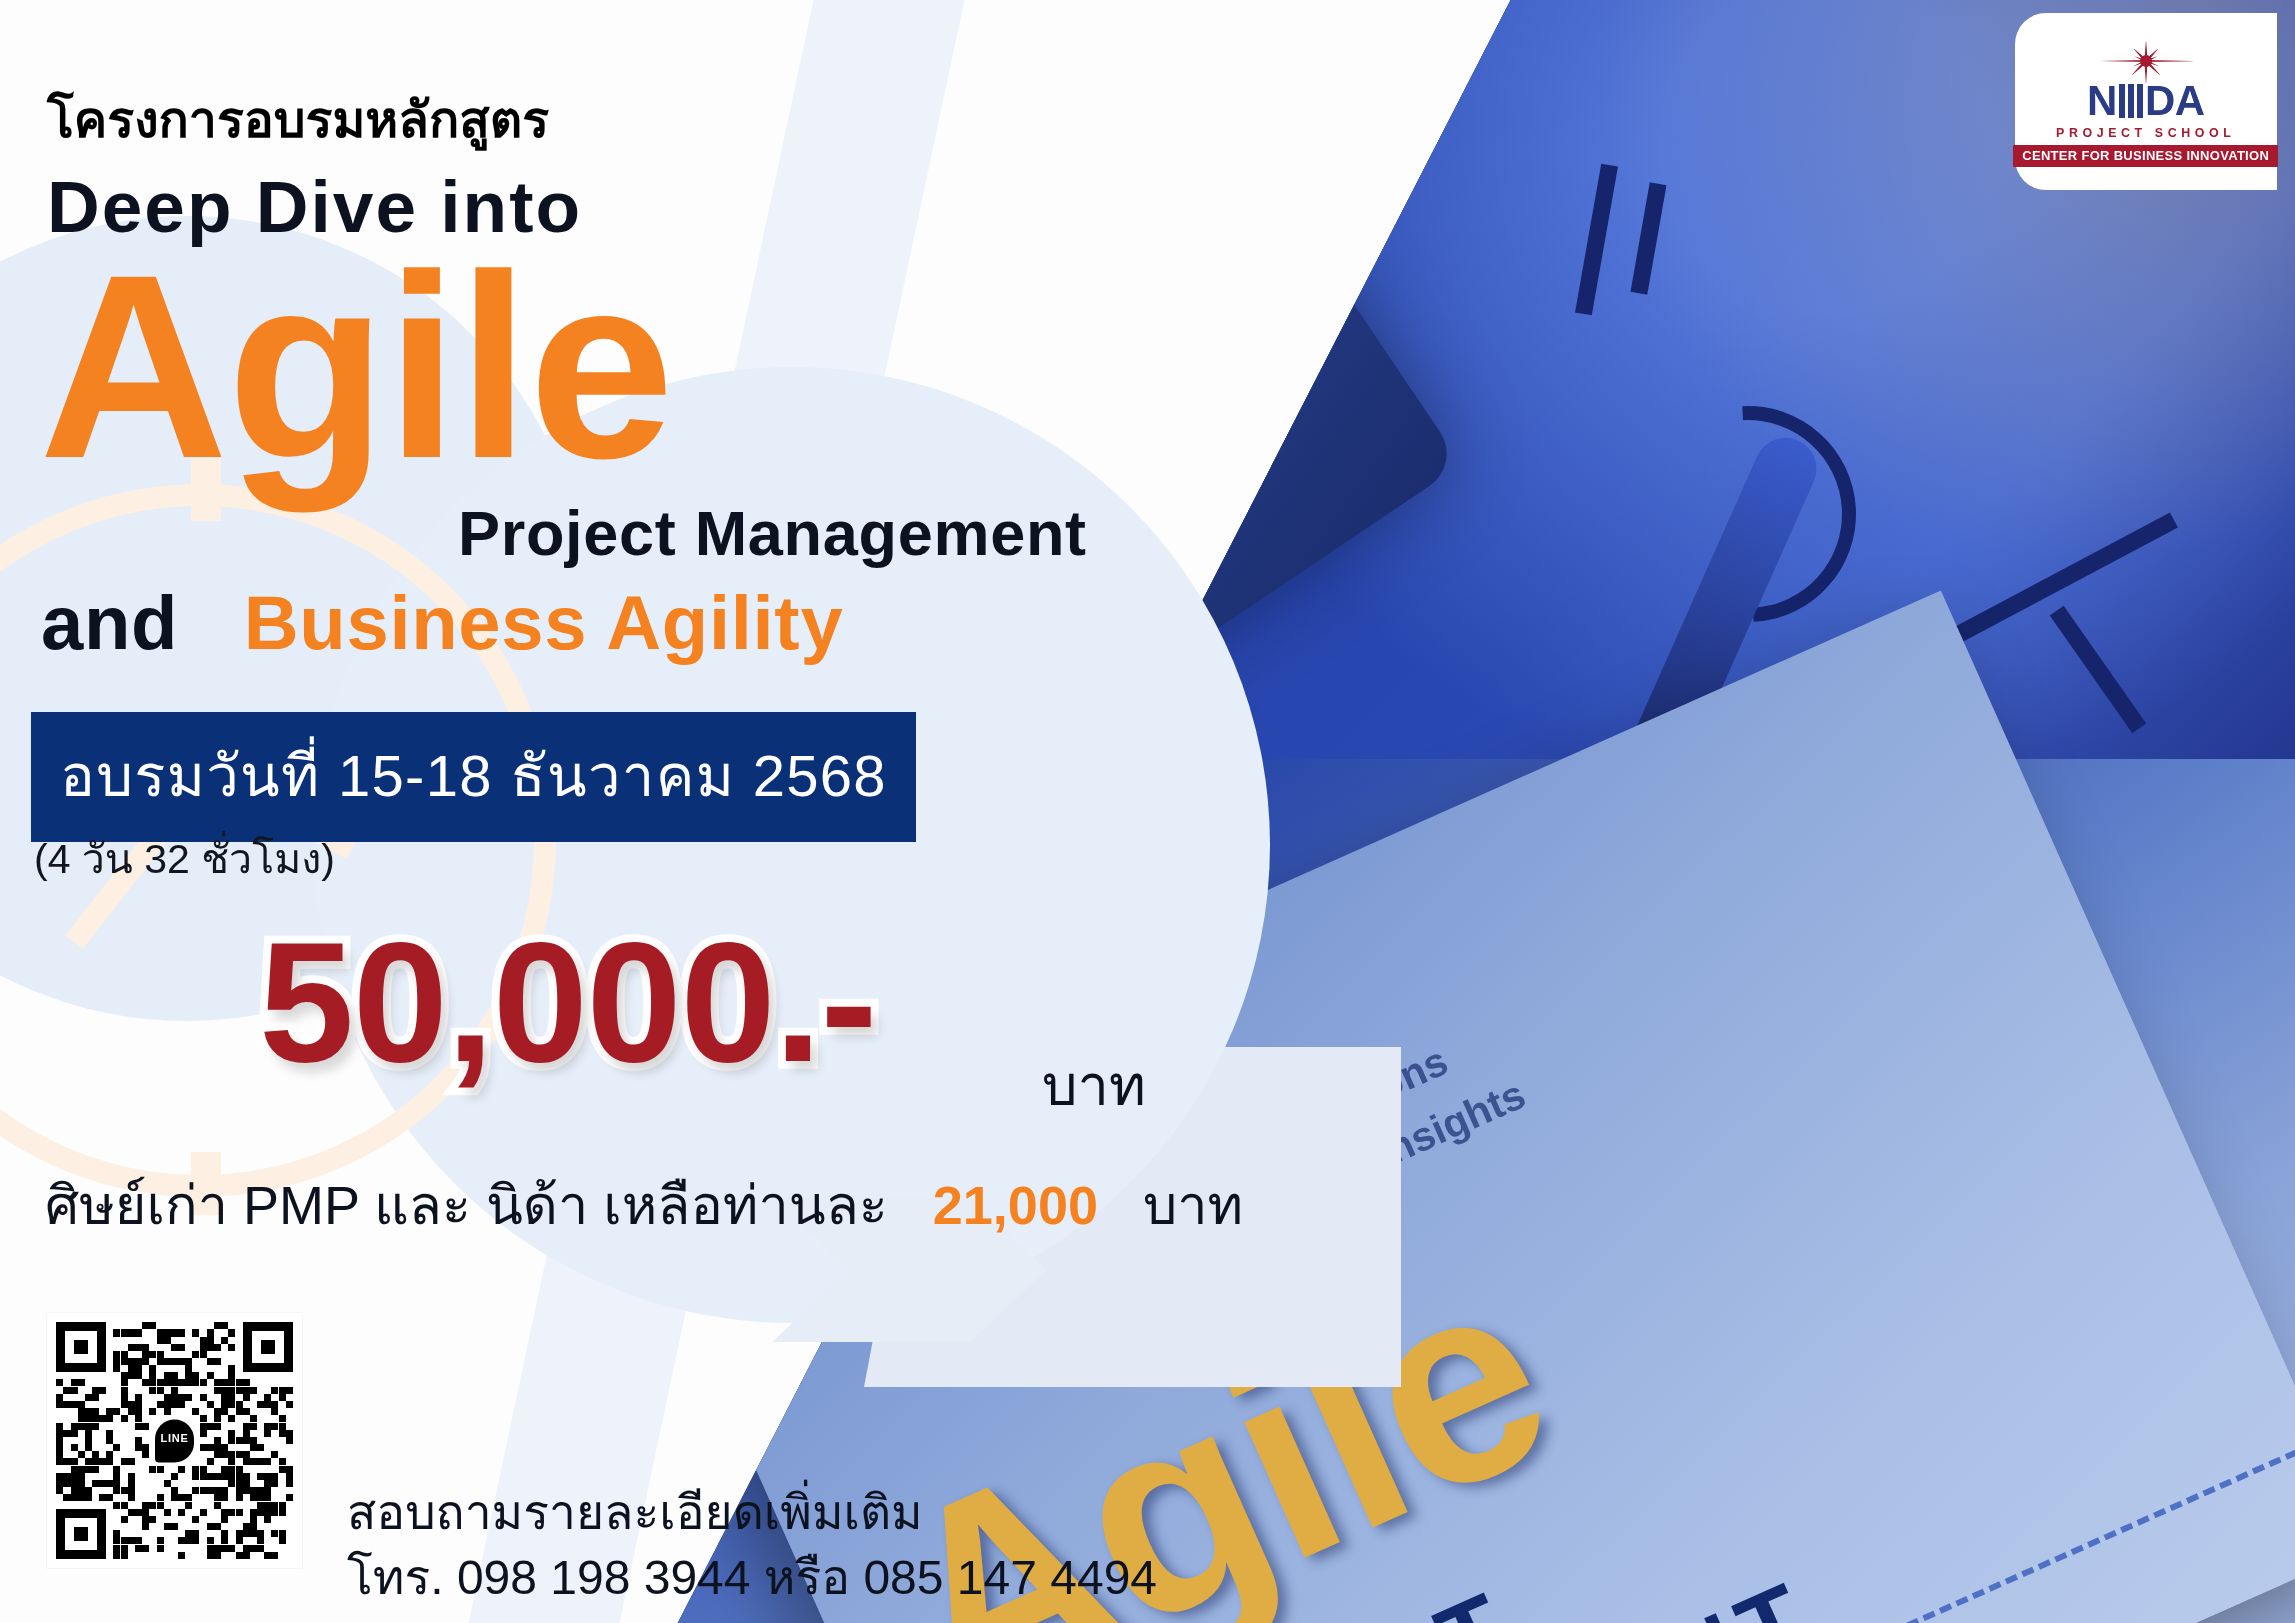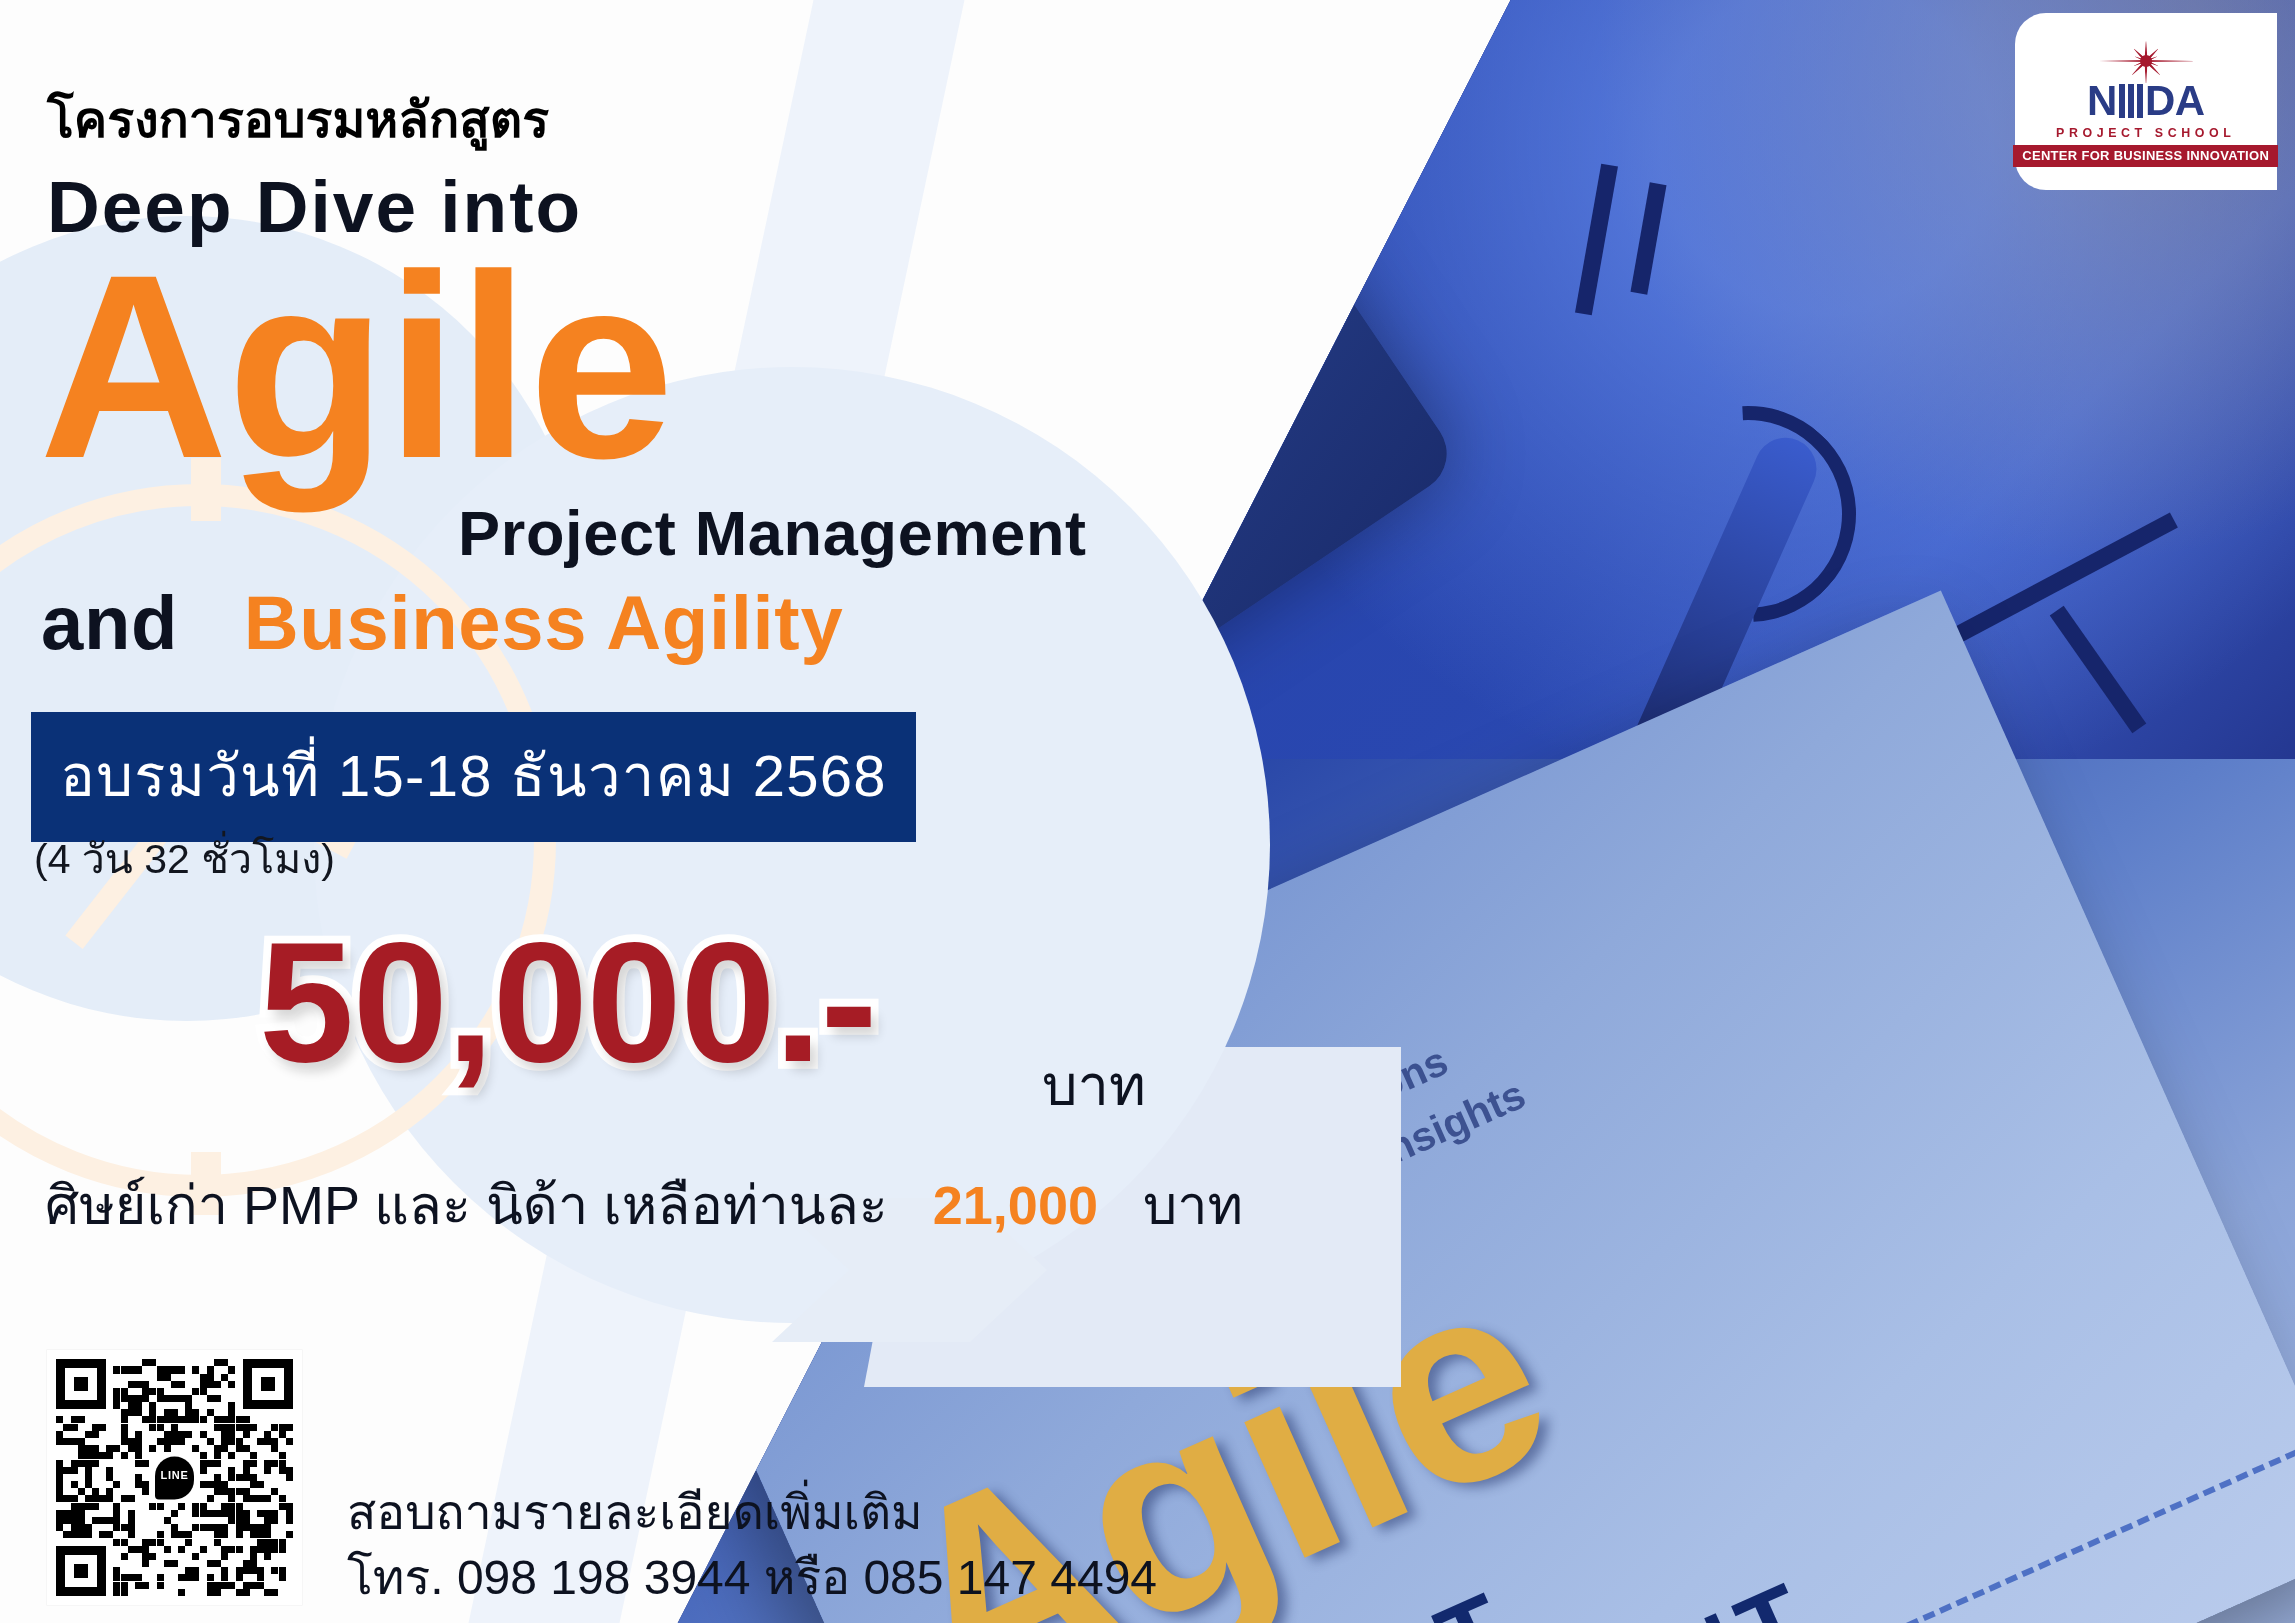--- a/index.html
+++ b/index.html
@@ -179,21 +179,21 @@
   }
 
   .alumni{
     position:absolute; left:45px; top:1162px;
     font-size:54px; font-weight:400; color:#0d1220; white-space:nowrap;
   }
   .alumni .orange{ color:#f58220; font-weight:700; }
 
   
   .qr-wrap{
-    position:absolute; left:47px; top:1350px;
+    position:absolute; left:47px; top:1313px;
     width:255px; height:255px; background:#ffffff; padding:9.2px;
     box-shadow:0 0 0 0.7px rgba(0,0,0,.04);
   }
   .qr-canvas{ width:100%; height:100%; position:relative; background:#ffffff; }
   .qr-mod{ position:absolute; background:#000000; }
   .qr-finder{ position:absolute; border:9.2px solid #000; background:#fff; }
   .qr-finder i{ position:absolute; inset:9.2px; background:#000; display:block; }
   .qr-line-logo{
     position:absolute; left:50%; top:50%; transform:translate(-50%,-50%);
     width:56px; height:65px; background:#fff; border-radius:14.4px;

